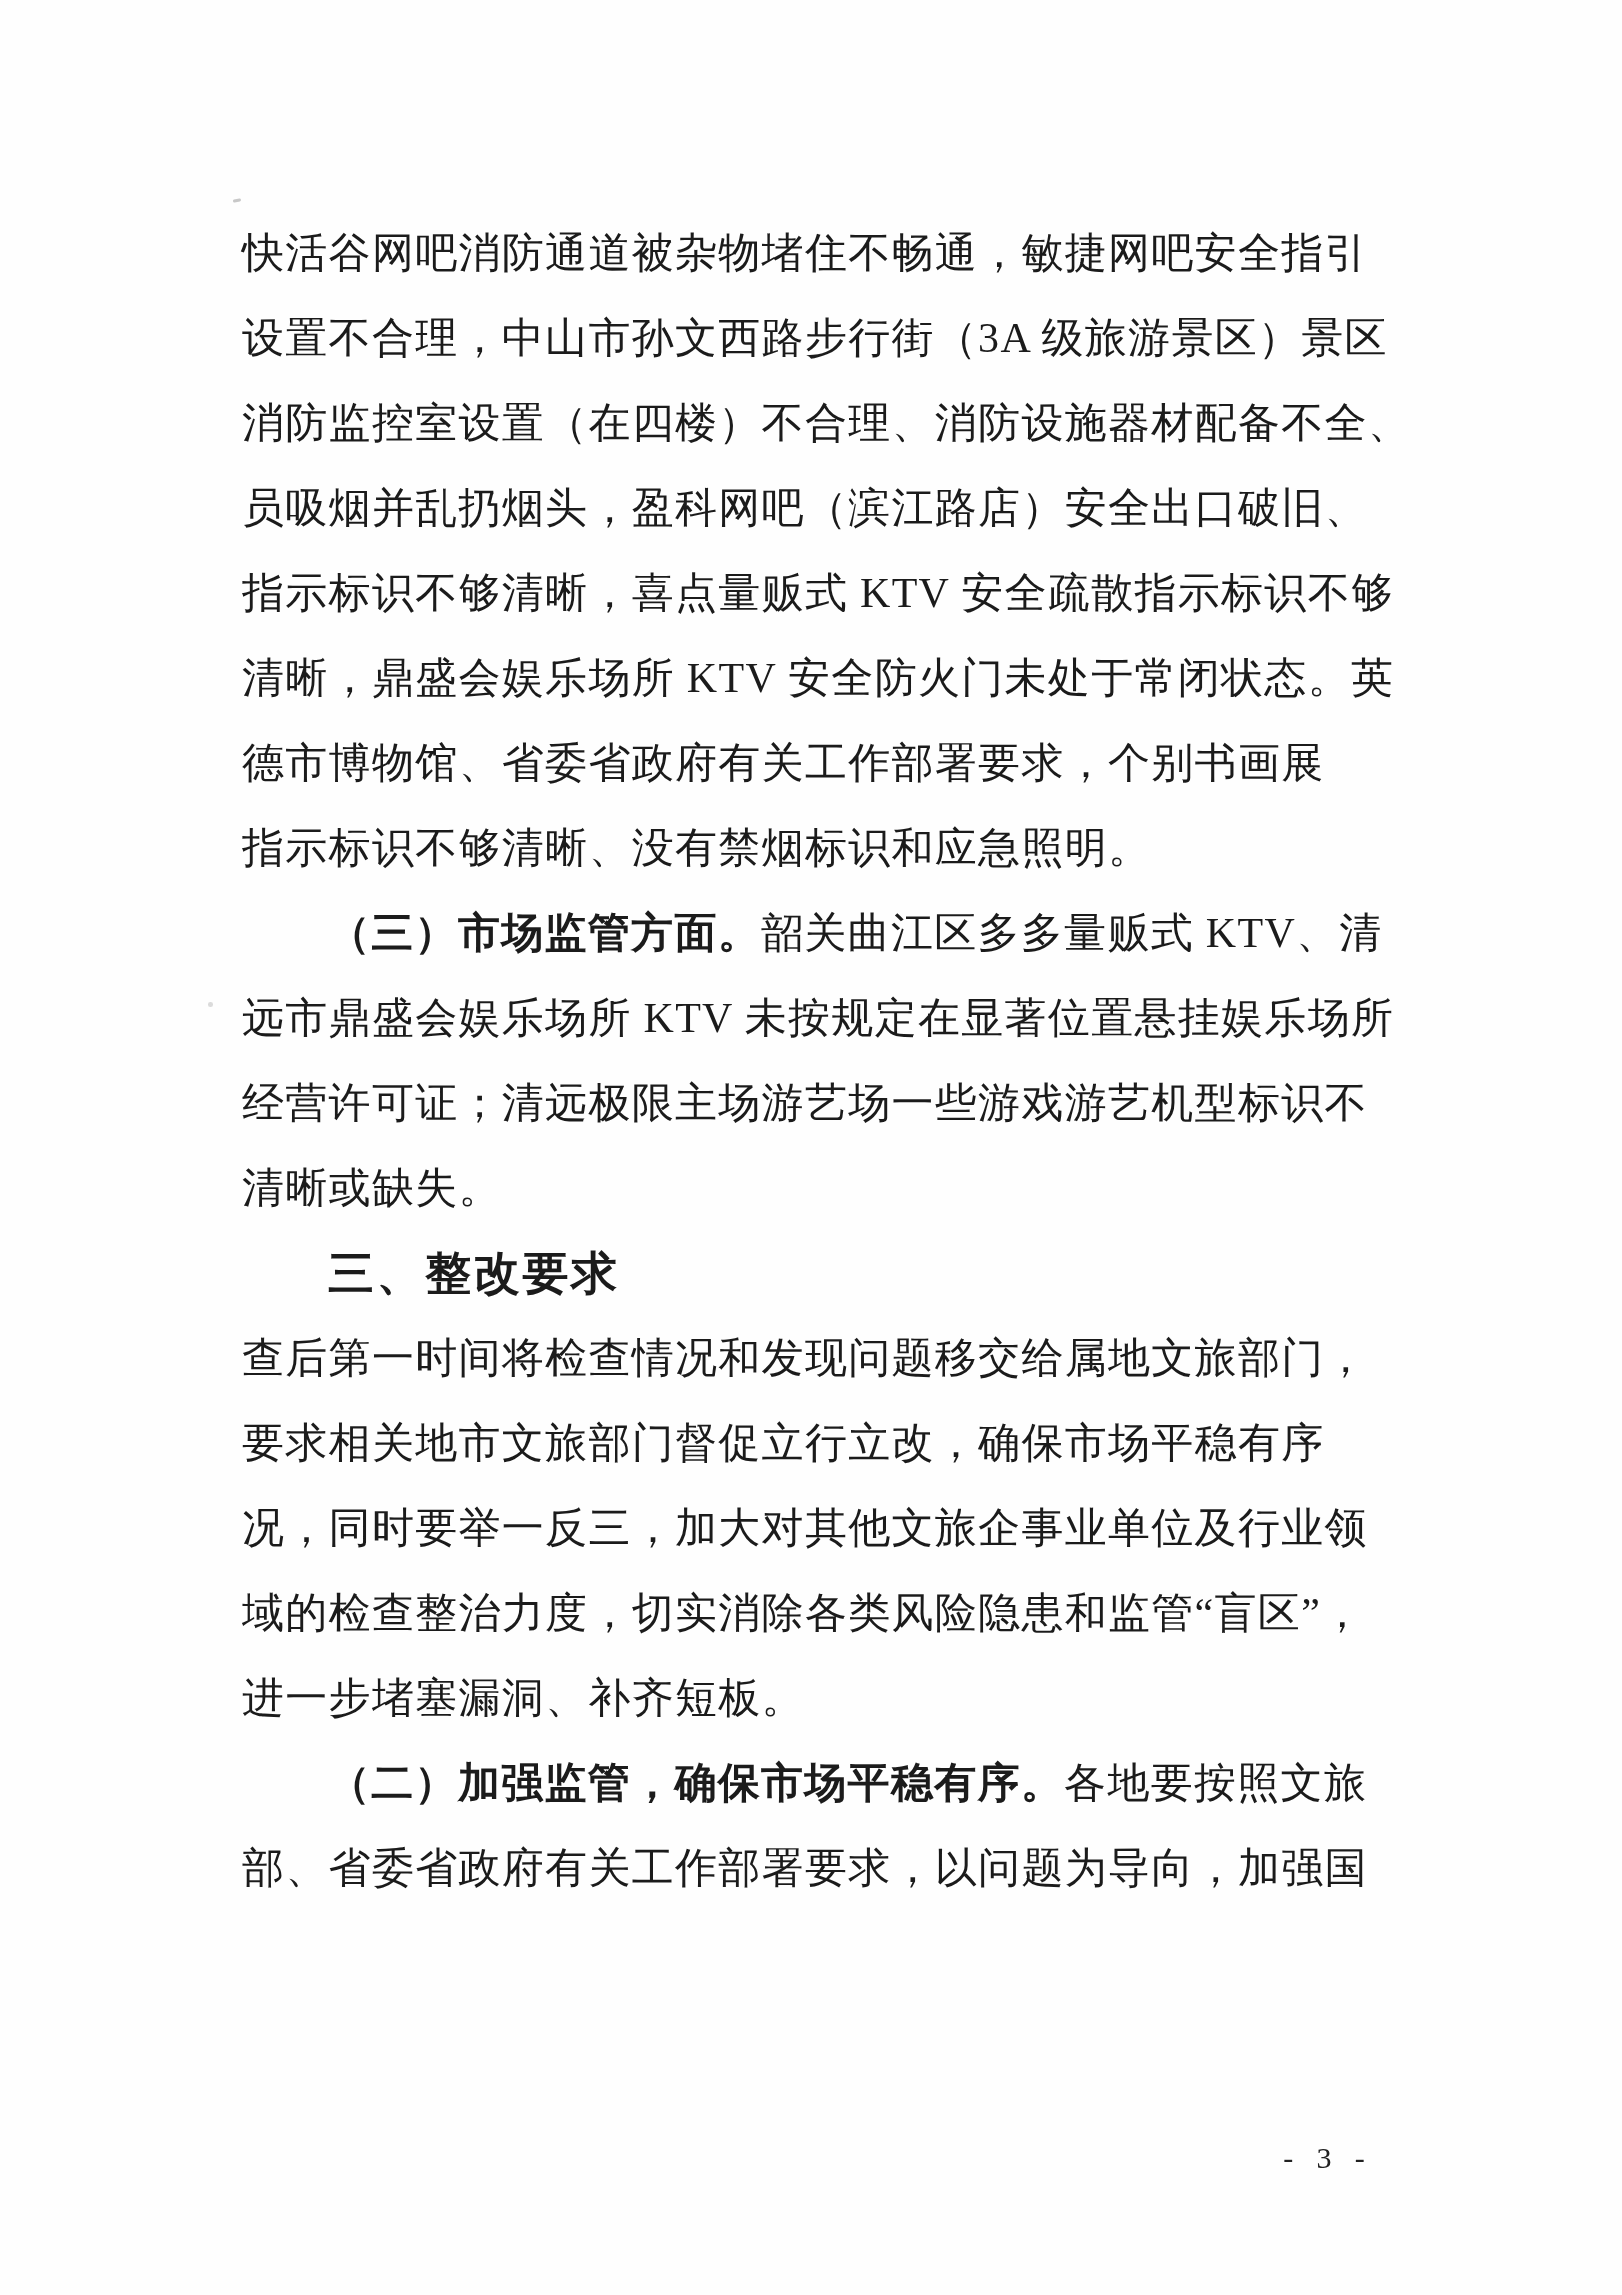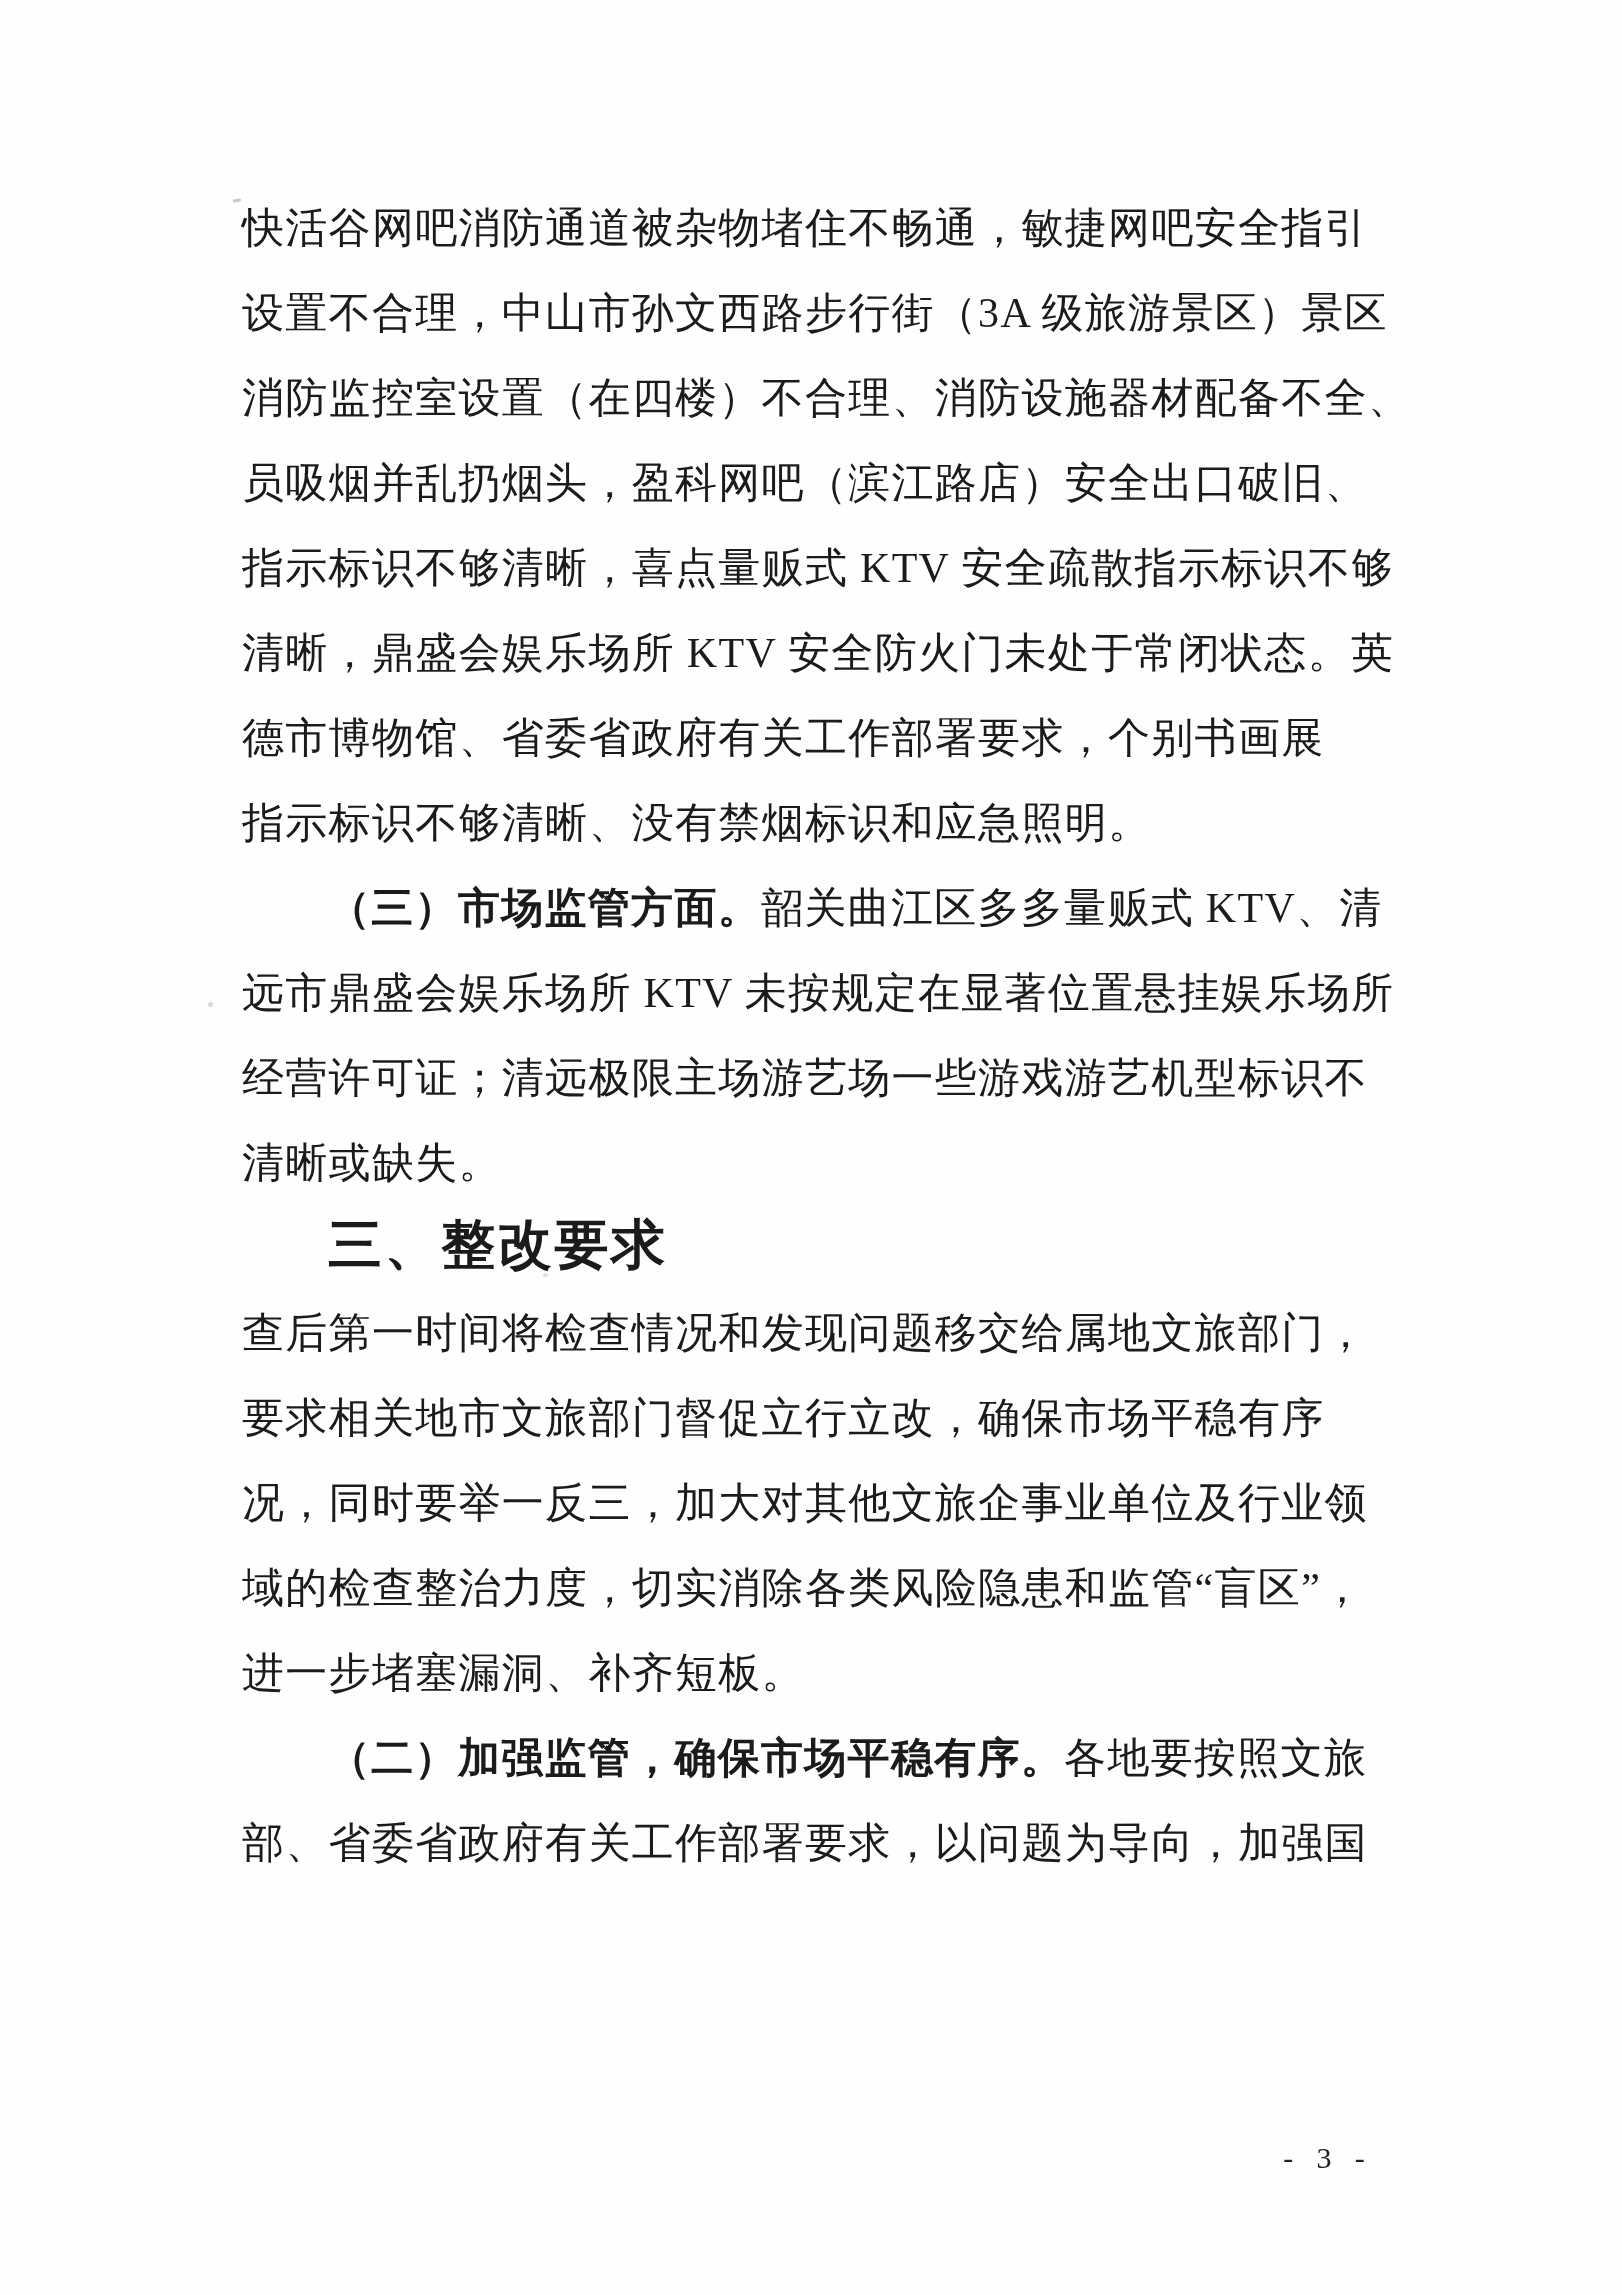--- a/index.html
+++ b/index.html
@@ -12,39 +12,39 @@
     width: 1623px;
     height: 2295px;
     background: #fefefe;
     overflow: hidden;
     font-family: "Liberation Serif", "DejaVu Serif", serif;
     color: #1b1b1b;
   }
   .textblock {
     position: absolute;
     left: 242px;
-    top: 186px;
+    top: 211px;
     width: 1152px;
   }
   .line {
     height: 85px;
     line-height: 85px;
     font-size: 42px;
     letter-spacing: 1.3px;
     white-space: nowrap;
   }
   .line.indent {
     padding-left: 86px;
   }
   .line .b {
     font-weight: bold;
   }
   .line.heading .b {
-    font-family: Liberation Mono, monospace;
-    font-size: 54px;
+    font-family: Liberation Serif, serif;
+    font-size: 46px;
     letter-spacing: 2.6px;
   }
   .page-number {
     position: absolute;
     left: 1269px;
     top: 2135px;
     width: 118px;
     height: 46px;
     line-height: 46px;
     font-size: 30px;

